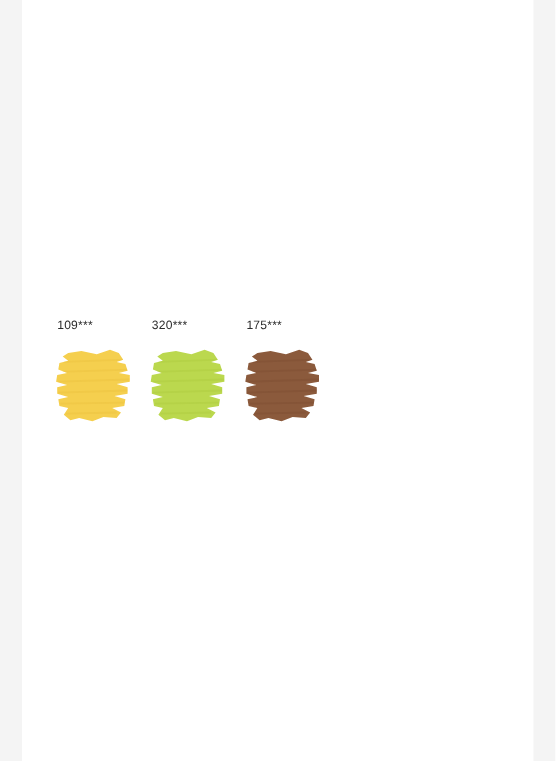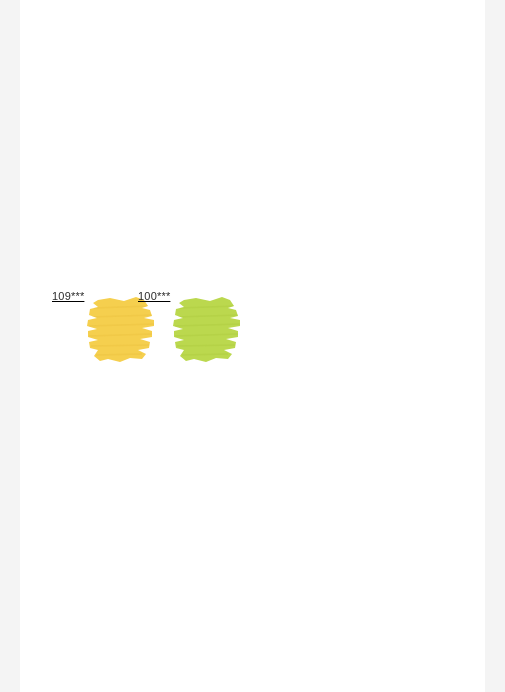--- a/index.html
+++ b/index.html
@@ -34,23 +34,22 @@
     left: 48px;
     top: 290px;
     display: flex;
     flex-direction: row;
     align-items: flex-start;
     gap: 8px;
   }
   .swatch-cell {
     width: 78px;
     display: flex;
-    flex-direction: row;
+    flex-direction: column;
     align-items: flex-start;
-    text-decoration: underline;
   }
   .swatch-label {
     font-size: 11px;
     line-height: 13px;
     color: #2b2b2b;
     letter-spacing: 0.2px;
     margin-left: 4px;
     margin-bottom: 8px;
     white-space: nowrap;
     font-family: "Liberation Sans", sans-serif;
@@ -90,35 +89,56 @@
               <line x1="6" y1="27" x2="70" y2="25" stroke="#e9bf3d" stroke-width="1.6"></line>
               <line x1="5" y1="36" x2="70" y2="34" stroke="#e9bf3d" stroke-width="1.6"></line>
               <line x1="5" y1="46" x2="68" y2="44" stroke="#e9bf3d" stroke-width="1.6"></line>
               <line x1="7" y1="56" x2="65" y2="55" stroke="#e9bf3d" stroke-width="1.6"></line>
               <line x1="12" y1="65" x2="58" y2="64" stroke="#e9bf3d" stroke-width="1.6"></line>
             </g>
           </svg>
         </div>
       </div>
       <div class="swatch-cell">
-        <div class="swatch-label">100***</div>
+        <div class="swatch-label">320***</div>
         <div class="swatch-art">
           <svg viewBox="0 0 78 80">
             <defs>
               <clipPath id="clip3">
                 <path d="M14,10 L26,8 L40,11 L52,7 L60,10 L64,16 L58,18 L66,20 L68,26 L60,28 L70,30 L70,36 L58,38 L68,41 L68,47 L56,49 L66,52 L65,58 L54,60 L62,64 L58,69 L46,68 L36,72 L24,69 L16,71 L10,66 L14,60 L6,58 L5,52 L14,50 L4,47 L4,41 L13,39 L3,36 L4,30 L13,28 L5,25 L6,19 L14,17 L9,13 Z"></path>
               </clipPath>
             </defs>
             <path d="M14,10 L26,8 L40,11 L52,7 L60,10 L64,16 L58,18 L66,20 L68,26 L60,28 L70,30 L70,36 L58,38 L68,41 L68,47 L56,49 L66,52 L65,58 L54,60 L62,64 L58,69 L46,68 L36,72 L24,69 L16,71 L10,66 L14,60 L6,58 L5,52 L14,50 L4,47 L4,41 L13,39 L3,36 L4,30 L13,28 L5,25 L6,19 L14,17 L9,13 Z" fill="#bbd84e"></path>
             <g clip-path="url(#clip3)" opacity="0.38">
               <line x1="10" y1="18" x2="66" y2="16" stroke="#abc93d" stroke-width="1.6"></line>
               <line x1="6" y1="27" x2="70" y2="25" stroke="#abc93d" stroke-width="1.6"></line>
               <line x1="5" y1="36" x2="70" y2="34" stroke="#abc93d" stroke-width="1.6"></line>
               <line x1="5" y1="46" x2="68" y2="44" stroke="#abc93d" stroke-width="1.6"></line>
               <line x1="7" y1="56" x2="65" y2="55" stroke="#abc93d" stroke-width="1.6"></line>
               <line x1="12" y1="65" x2="58" y2="64" stroke="#abc93d" stroke-width="1.6"></line>
             </g>
           </svg>
         </div>
       </div>
+      <div class="swatch-cell">
+        <div class="swatch-label">175***</div>
+        <div class="swatch-art">
+          <svg viewBox="0 0 78 80">
+            <defs>
+              <clipPath id="clip4">
+                <path d="M14,10 L26,8 L40,11 L52,7 L60,10 L64,16 L58,18 L66,20 L68,26 L60,28 L70,30 L70,36 L58,38 L68,41 L68,47 L56,49 L66,52 L65,58 L54,60 L62,64 L58,69 L46,68 L36,72 L24,69 L16,71 L10,66 L14,60 L6,58 L5,52 L14,50 L4,47 L4,41 L13,39 L3,36 L4,30 L13,28 L5,25 L6,19 L14,17 L9,13 Z"></path>
+              </clipPath>
+            </defs>
+            <path d="M14,10 L26,8 L40,11 L52,7 L60,10 L64,16 L58,18 L66,20 L68,26 L60,28 L70,30 L70,36 L58,38 L68,41 L68,47 L56,49 L66,52 L65,58 L54,60 L62,64 L58,69 L46,68 L36,72 L24,69 L16,71 L10,66 L14,60 L6,58 L5,52 L14,50 L4,47 L4,41 L13,39 L3,36 L4,30 L13,28 L5,25 L6,19 L14,17 L9,13 Z" fill="#8b5a3c"></path>
+            <g clip-path="url(#clip4)" opacity="0.38">
+              <line x1="10" y1="18" x2="66" y2="16" stroke="#7b4c31" stroke-width="1.6"></line>
+              <line x1="6" y1="27" x2="70" y2="25" stroke="#7b4c31" stroke-width="1.6"></line>
+              <line x1="5" y1="36" x2="70" y2="34" stroke="#7b4c31" stroke-width="1.6"></line>
+              <line x1="5" y1="46" x2="68" y2="44" stroke="#7b4c31" stroke-width="1.6"></line>
+              <line x1="7" y1="56" x2="65" y2="55" stroke="#7b4c31" stroke-width="1.6"></line>
+              <line x1="12" y1="65" x2="58" y2="64" stroke="#7b4c31" stroke-width="1.6"></line>
+            </g>
+          </svg>
+        </div>
+      </div>
     </div>
 
 </div>
 
 </body></html>

